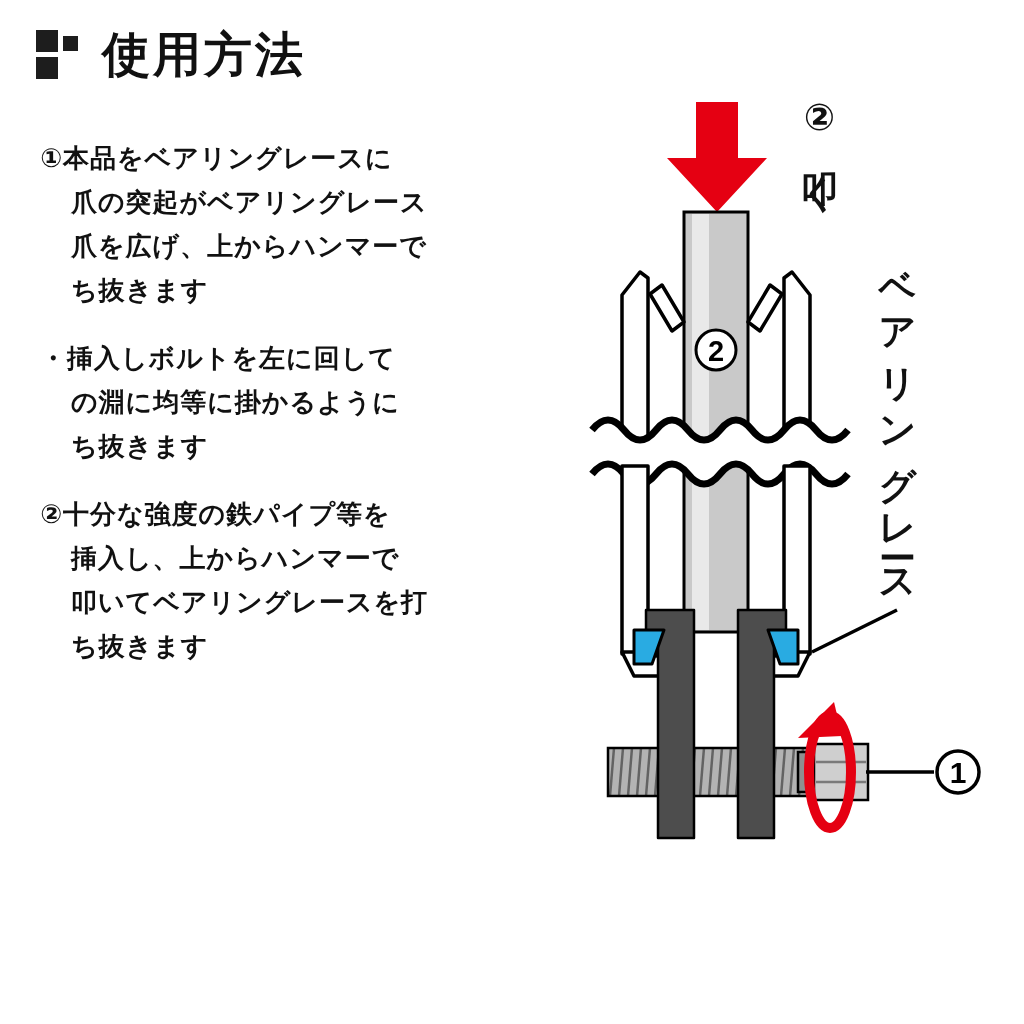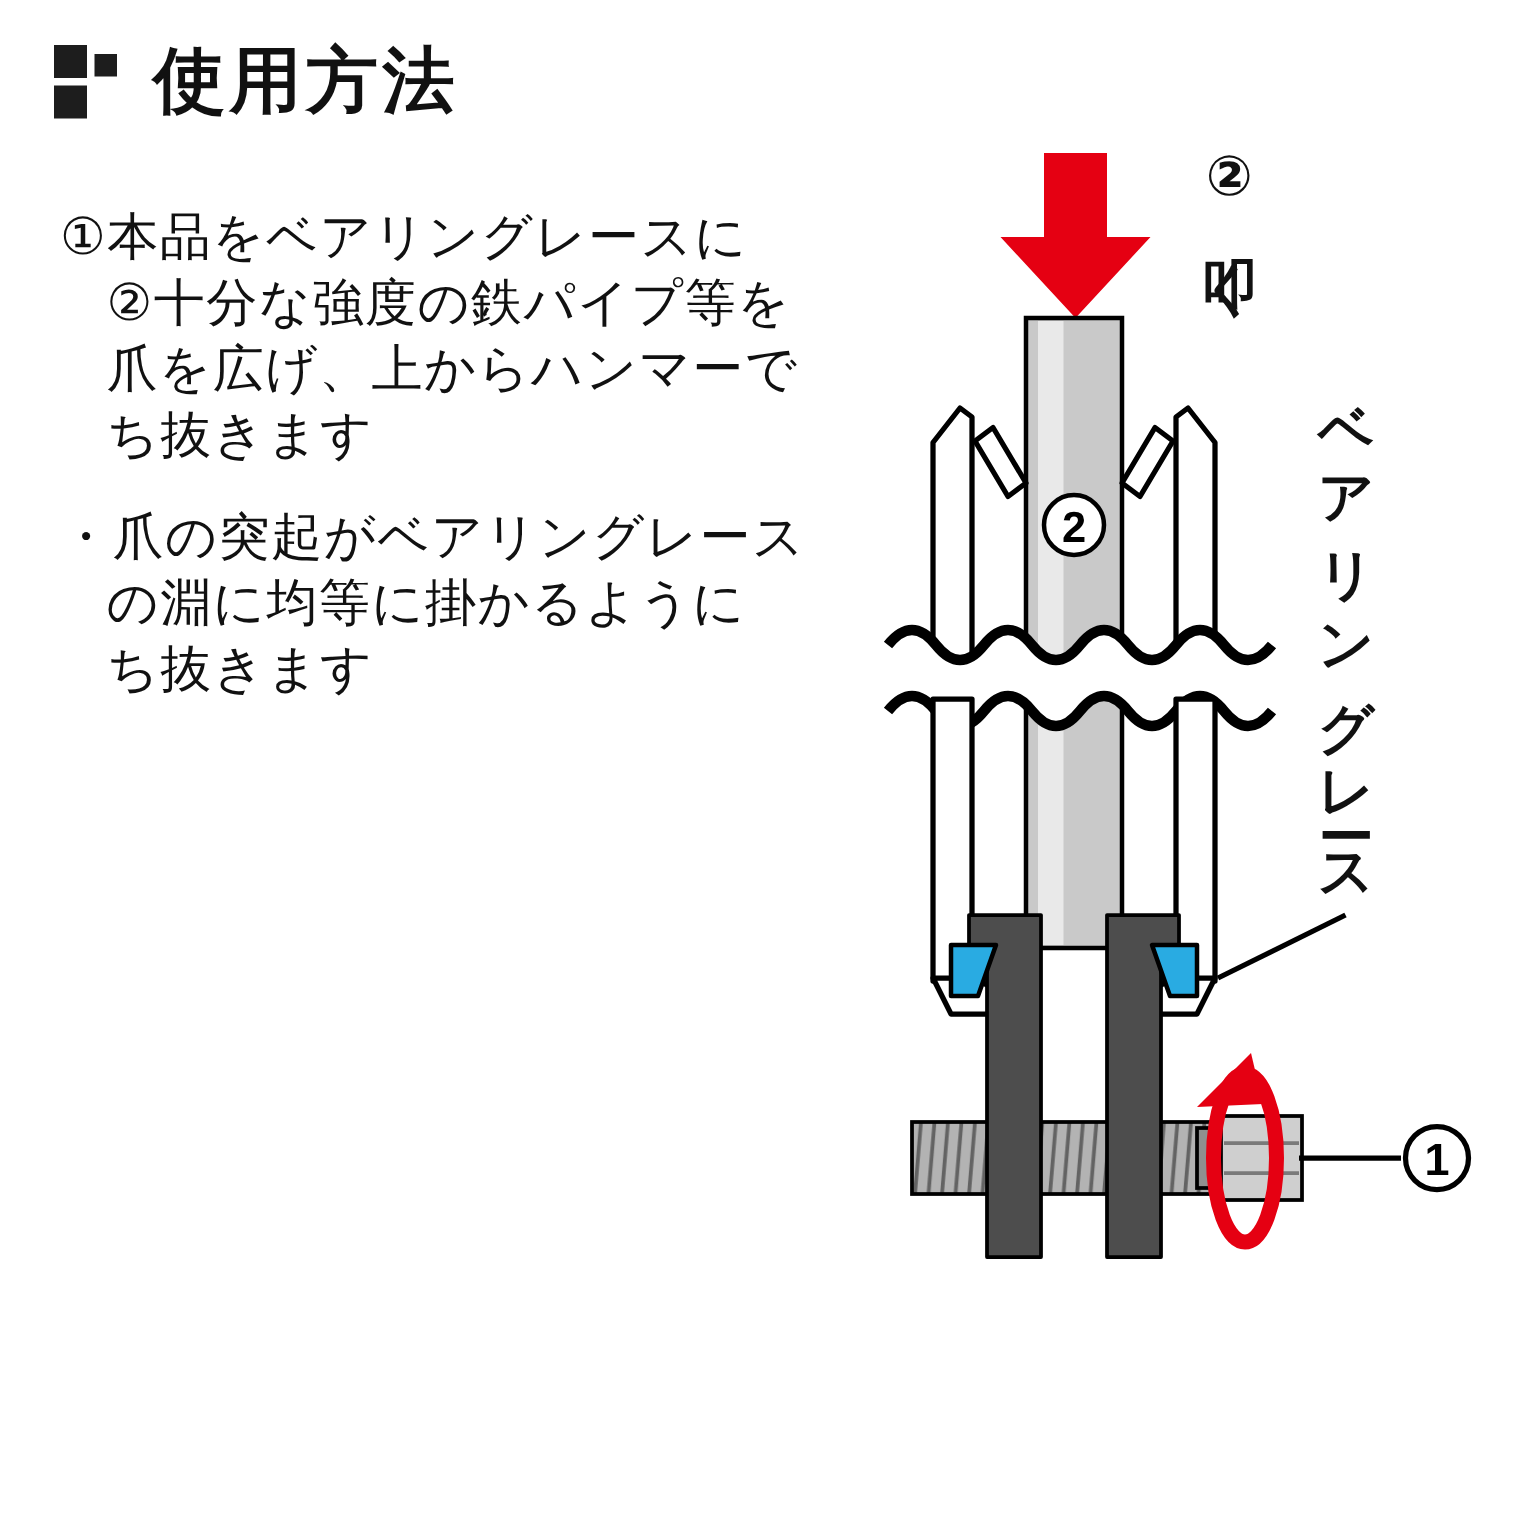--- a/index.html
+++ b/index.html
@@ -11,21 +11,21 @@
   .logo-icon{position:relative;width:50px;height:50px;flex:0 0 auto;}
   .logo-icon .sq{position:absolute;background:#1d1d1d;}
   .sq-tl{left:0;top:0;width:22px;height:22px;}
   .sq-tr{left:27px;top:6px;width:15px;height:15px;}
   .sq-bl{left:0;top:27px;width:22px;height:22px;}
   .page-title{font-size:48px;font-weight:900;letter-spacing:3px;line-height:1;}
 
   
   .instructions{position:absolute;left:40px;top:136px;width:545px;}
   .para{margin-bottom:24px;}
-  .line{font-size:34px;font-weight:400;line-height:44px;letter-spacing:1px;white-space:nowrap;}
+  .line{font-size:26px;font-weight:700;line-height:44px;letter-spacing:1px;white-space:nowrap;}
   .para .line + .line{padding-left:31px;}
 
   
   .diagram-svg{position:absolute;left:0;top:0;width:1024px;height:1024px;}
 
   .v-label{position:absolute;writing-mode:vertical-rl;text-orientation:mixed;font-weight:700;}
   .v-label-hit{left:794px;top:96px;font-size:37px;letter-spacing:5px;}
   .v-label-race{left:872px;top:244px;font-size:37px;letter-spacing:7px;}
 </style>
 </head>
@@ -38,27 +38,33 @@
       <div class="sq sq-tl"></div>
       <div class="sq sq-tr"></div>
       <div class="sq sq-bl"></div>
     </div>
     <div class="page-title">使用方法</div>
   </div>
 
   <div class="instructions">
     <div class="para">
       <div class="line">①本品をベアリングレースに</div>
-      <div class="line">②十分な強度の鉄パイプ等を</div>
+      <div class="line">爪の突起がベアリングレース</div>
       <div class="line">爪を広げ、上からハンマーで</div>
       <div class="line">ち抜きます</div>
     </div>
     <div class="para">
-      <div class="line">・爪の突起がベアリングレース</div>
+      <div class="line">・挿入しボルトを左に回して</div>
       <div class="line">の淵に均等に掛かるように</div>
+      <div class="line">ち抜きます</div>
+    </div>
+    <div class="para">
+      <div class="line">②十分な強度の鉄パイプ等を</div>
+      <div class="line">挿入し、上からハンマーで</div>
+      <div class="line">叩いてベアリングレースを打</div>
       <div class="line">ち抜きます</div>
     </div>
   </div>
 
   <svg class="diagram-svg" viewBox="0 0 1024 1024">
     <defs>
       <pattern id="threads" patternUnits="userSpaceOnUse" x="608" y="748" width="9" height="48">
         <rect x="0" y="0" width="9" height="48" fill="#b3b3b3"></rect>
         <line x1="6" y1="0" x2="2" y2="48" stroke="#636363" stroke-width="2.5"></line>
       </pattern>

